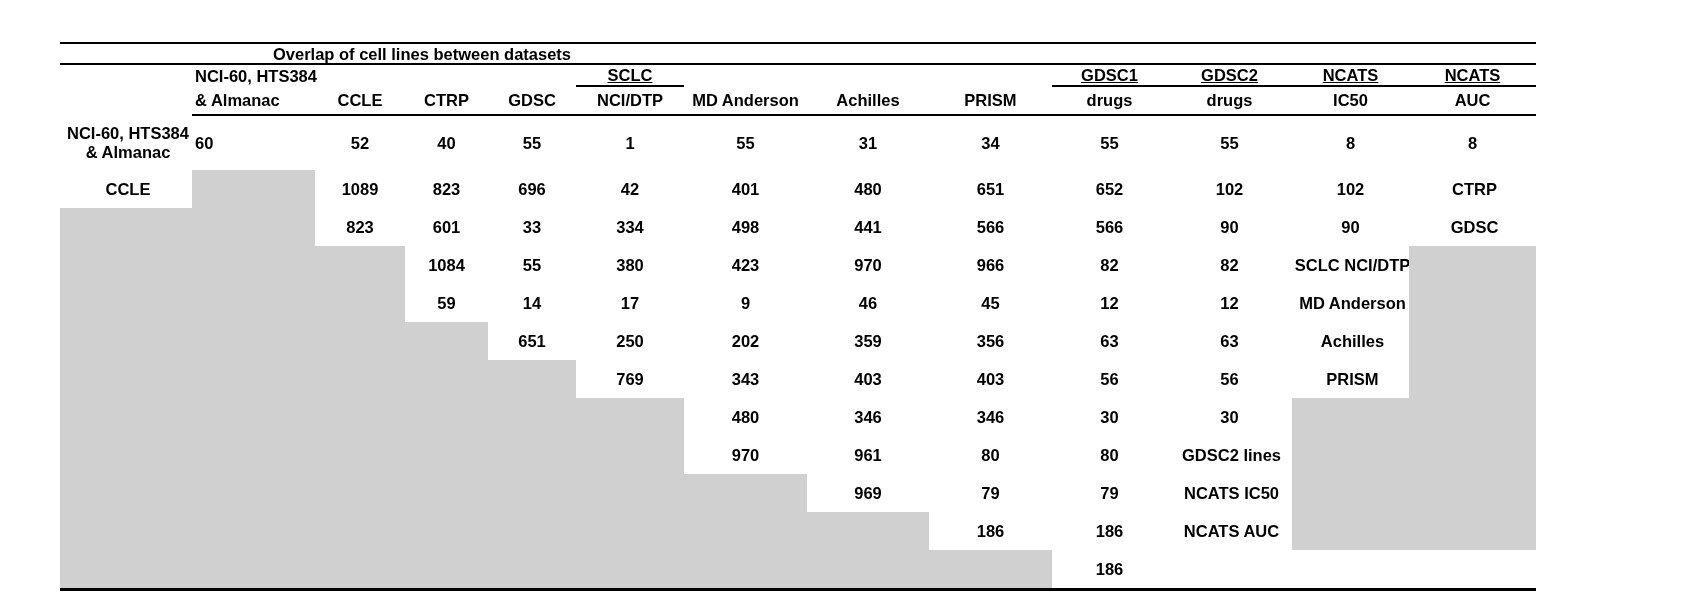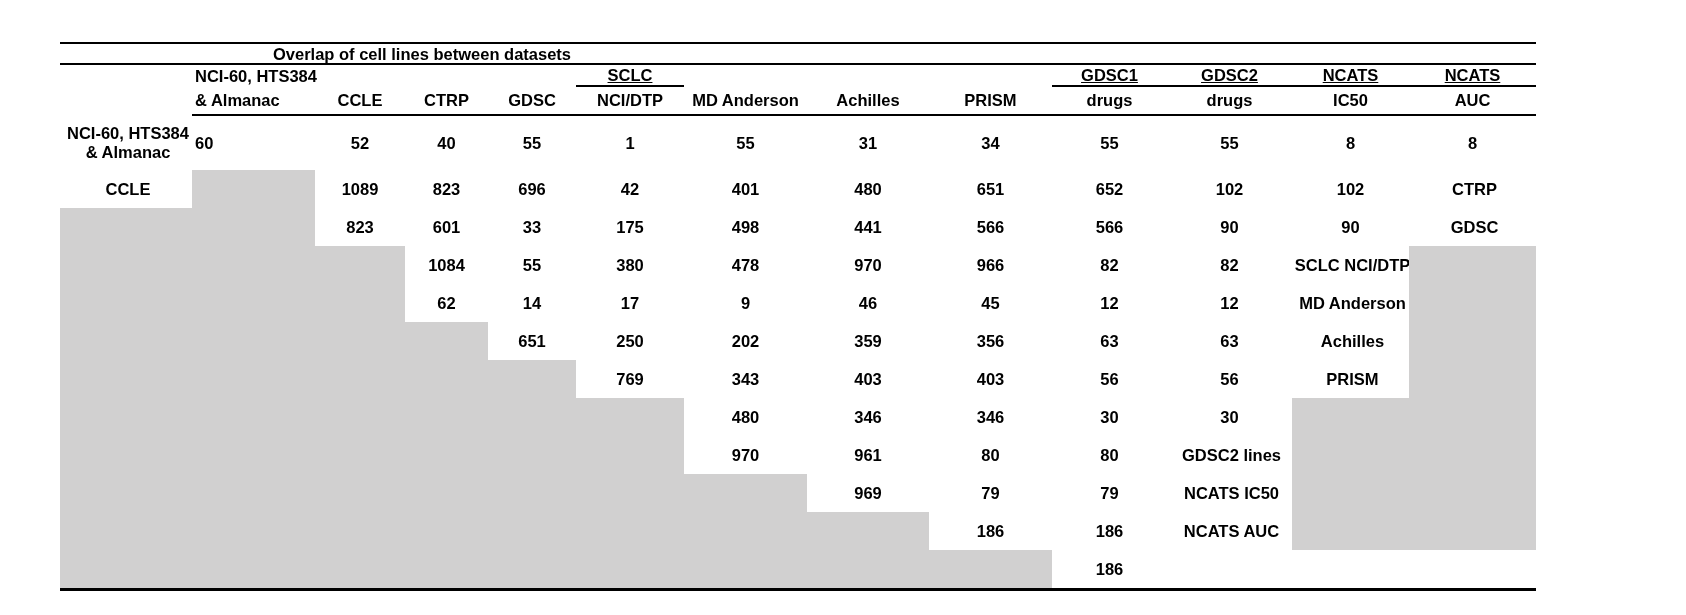--- a/index.html
+++ b/index.html
@@ -97,49 +97,49 @@
         <div class="center">102</div>
         <div class="center">102</div>
         <div class="lab">
           <div>CTRP</div>
         </div>
         <div class="shade"></div>
         <div class="shade"></div>
         <div class="center">823</div>
         <div class="center">601</div>
         <div class="center">33</div>
-        <div class="center">175</div>
+        <div class="center">334</div>
         <div class="center">498</div>
         <div class="center">441</div>
         <div class="center">566</div>
         <div class="center">566</div>
         <div class="center">90</div>
         <div class="center">90</div>
         <div class="lab">
           <div>GDSC</div>
         </div>
         <div class="shade"></div>
         <div class="shade"></div>
         <div class="shade"></div>
         <div class="center">1084</div>
         <div class="center">55</div>
         <div class="center">380</div>
-        <div class="center">478</div>
+        <div class="center">423</div>
         <div class="center">970</div>
         <div class="center">966</div>
         <div class="center">82</div>
         <div class="center">82</div>
         <div class="lab">
           <div>SCLC NCI/DTP</div>
         </div>
         <div class="shade"></div>
         <div class="shade"></div>
         <div class="shade"></div>
         <div class="shade"></div>
-        <div class="center">62</div>
+        <div class="center">59</div>
         <div class="center">14</div>
         <div class="center">17</div>
         <div class="center">9</div>
         <div class="center">46</div>
         <div class="center">45</div>
         <div class="center">12</div>
         <div class="center">12</div>
         <div class="lab">
           <div>MD Anderson</div>
         </div>

